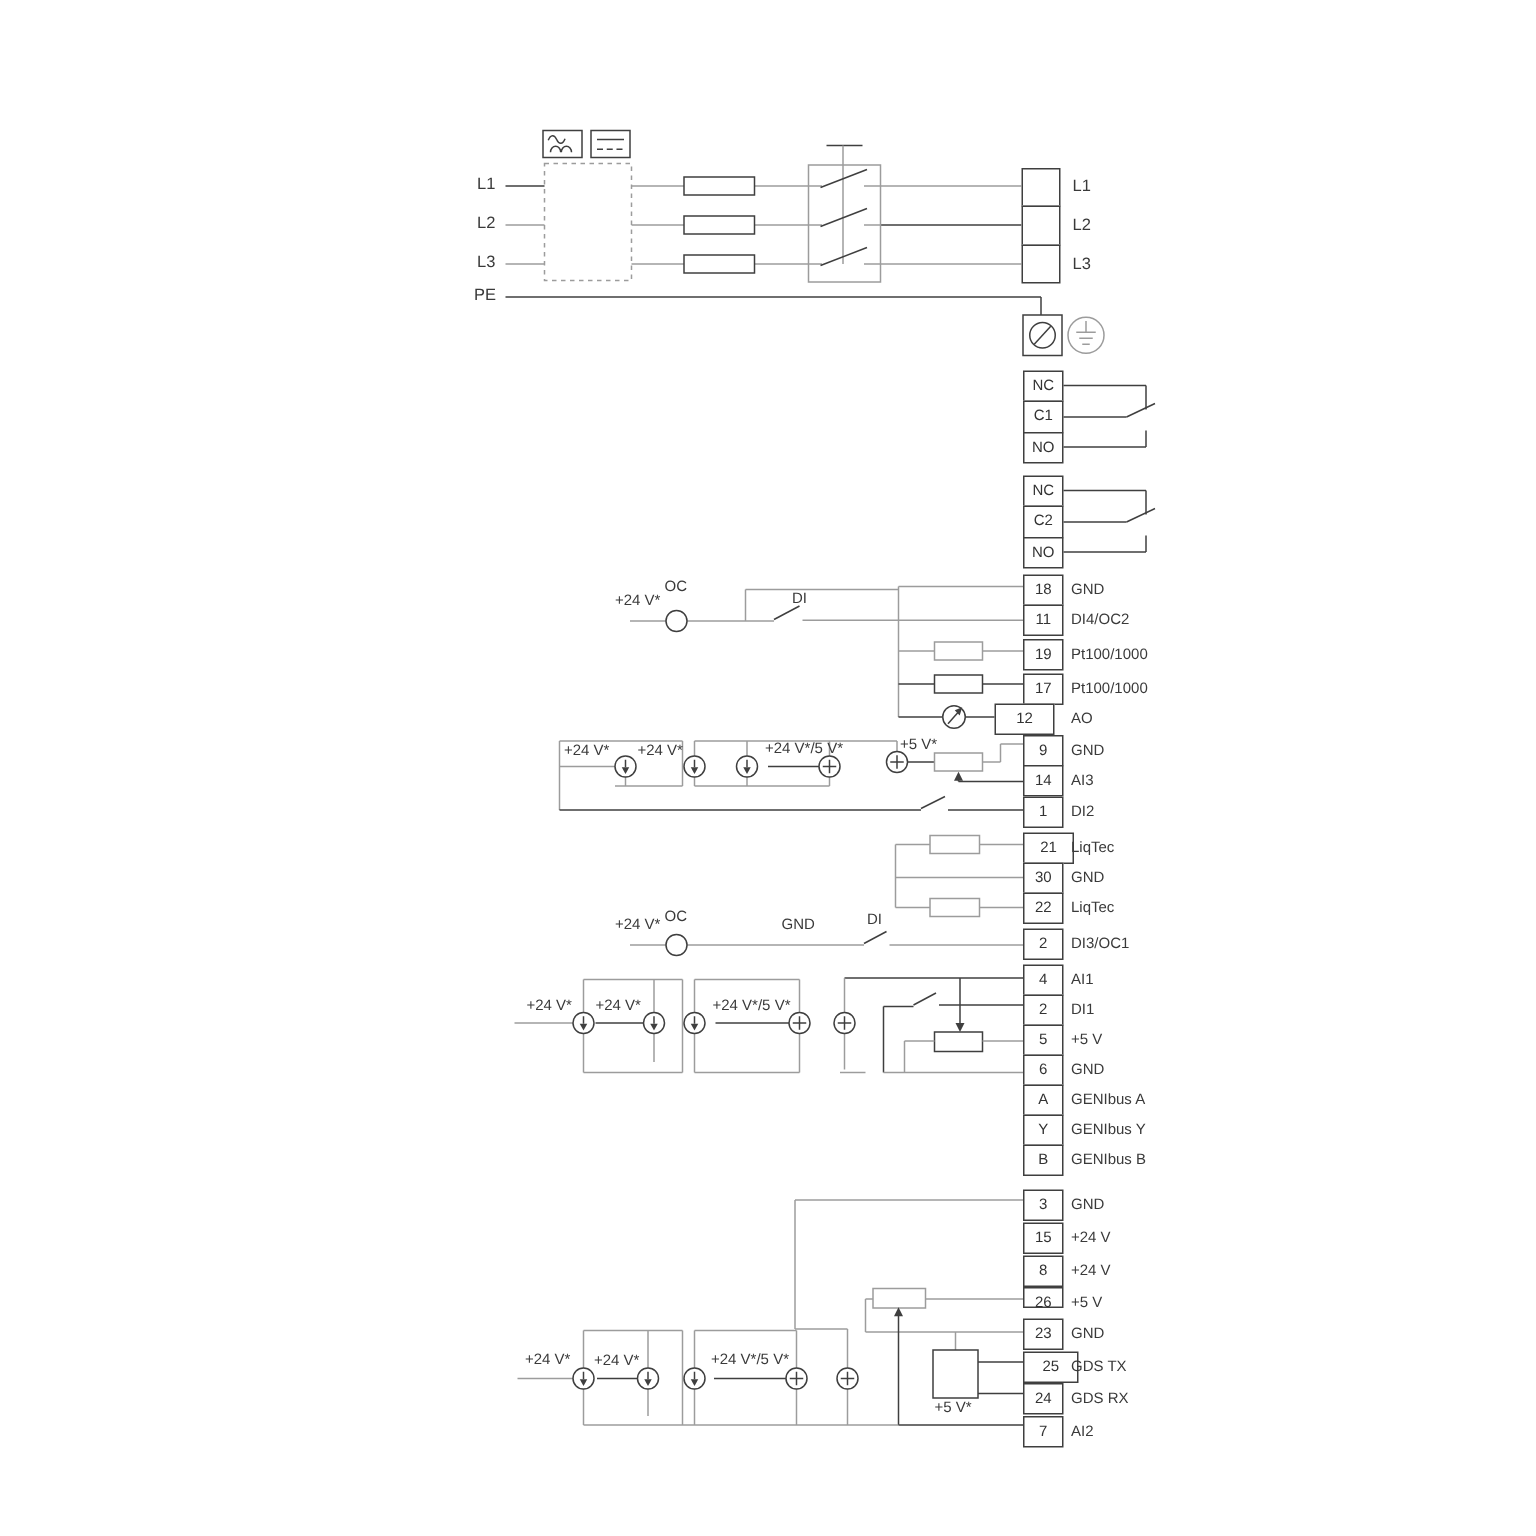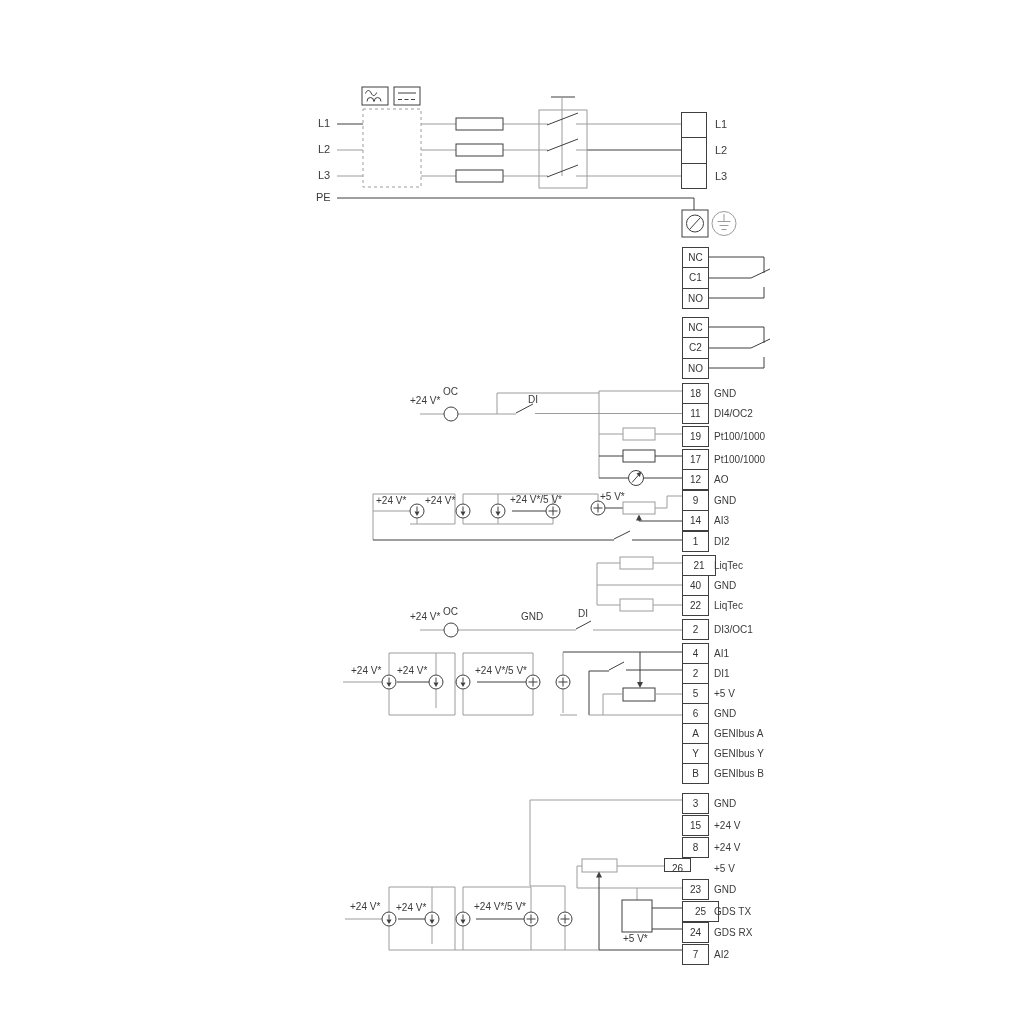--- a/index.html
+++ b/index.html
@@ -328,32 +328,32 @@
 <div class="cell" style="left:682px;top:358px;width:27px;height:21px">NO</div>
 
 <div class="cell" style="left:682px;top:383px;width:27px;height:21px">18</div>
 <div class="tlabel" style="left:714px;top:383px">GND</div>
 <div class="cell" style="left:682px;top:403px;width:27px;height:21px">11</div>
 <div class="tlabel" style="left:714px;top:403px">DI4/OC2</div>
 <div class="cell" style="left:682px;top:426px;width:27px;height:21px">19</div>
 <div class="tlabel" style="left:714px;top:426px">Pt100/1000</div>
 <div class="cell" style="left:682px;top:449px;width:27px;height:21px">17</div>
 <div class="tlabel" style="left:714px;top:449px">Pt100/1000</div>
-<div class="cell" style="left:682px;top:469px;width:27px;height:21px">12</div>
+<div class="cell" style="left:663px;top:469px;width:40px;height:21px">12</div>
 <div class="tlabel" style="left:714px;top:469px">AO</div>
 <div class="cell" style="left:682px;top:490px;width:27px;height:21px">9</div>
 <div class="tlabel" style="left:714px;top:490px">GND</div>
 <div class="cell" style="left:682px;top:510px;width:27px;height:21px">14</div>
 <div class="tlabel" style="left:714px;top:510px">AI3</div>
 <div class="cell" style="left:682px;top:531px;width:27px;height:21px">1</div>
 <div class="tlabel" style="left:714px;top:531px">DI2</div>
 
 <div class="cell" style="left:682px;top:555px;width:34px;height:21px">21</div>
 <div class="tlabel" style="left:714px;top:555px">LiqTec</div>
-<div class="cell" style="left:682px;top:575px;width:27px;height:21px">40</div>
+<div class="cell" style="left:682px;top:575px;width:27px;height:21px">30</div>
 <div class="tlabel" style="left:714px;top:575px">GND</div>
 <div class="cell" style="left:682px;top:595px;width:27px;height:21px">22</div>
 <div class="tlabel" style="left:714px;top:595px">LiqTec</div>
 
 <div class="cell" style="left:682px;top:619px;width:27px;height:21px">2</div>
 <div class="tlabel" style="left:714px;top:619px">DI3/OC1</div>
 
 <div class="cell" style="left:682px;top:643px;width:27px;height:21px">4</div>
 <div class="tlabel" style="left:714px;top:643px">AI1</div>
 <div class="cell" style="left:682px;top:663px;width:27px;height:21px">2</div>
@@ -368,21 +368,21 @@
 <div class="tlabel" style="left:714px;top:743px">GENIbus Y</div>
 <div class="cell" style="left:682px;top:763px;width:27px;height:21px">B</div>
 <div class="tlabel" style="left:714px;top:763px">GENIbus B</div>
 
 <div class="cell" style="left:682px;top:793px;width:27px;height:21px">3</div>
 <div class="tlabel" style="left:714px;top:793px">GND</div>
 <div class="cell" style="left:682px;top:815px;width:27px;height:21px">15</div>
 <div class="tlabel" style="left:714px;top:815px">+24 V</div>
 <div class="cell" style="left:682px;top:837px;width:27px;height:21px">8</div>
 <div class="tlabel" style="left:714px;top:837px">+24 V</div>
-<div class="cell" style="left:664px;top:858px;width:27px;height:14px">26</div>
+<div class="cell" style="left:682px;top:858px;width:27px;height:14px">26</div>
 <div class="tlabel" style="left:714px;top:858px">+5 V</div>
 <div class="cell" style="left:682px;top:879px;width:27px;height:21px">23</div>
 <div class="tlabel" style="left:714px;top:879px">GND</div>
 <div class="cell" style="left:682px;top:901px;width:37px;height:21px">25</div>
 <div class="tlabel" style="left:714px;top:901px">GDS TX</div>
 <div class="cell" style="left:682px;top:922px;width:27px;height:21px">24</div>
 <div class="tlabel" style="left:714px;top:922px">GDS RX</div>
 <div class="cell" style="left:682px;top:944px;width:27px;height:21px">7</div>
 <div class="tlabel" style="left:714px;top:944px">AI2</div>
 

